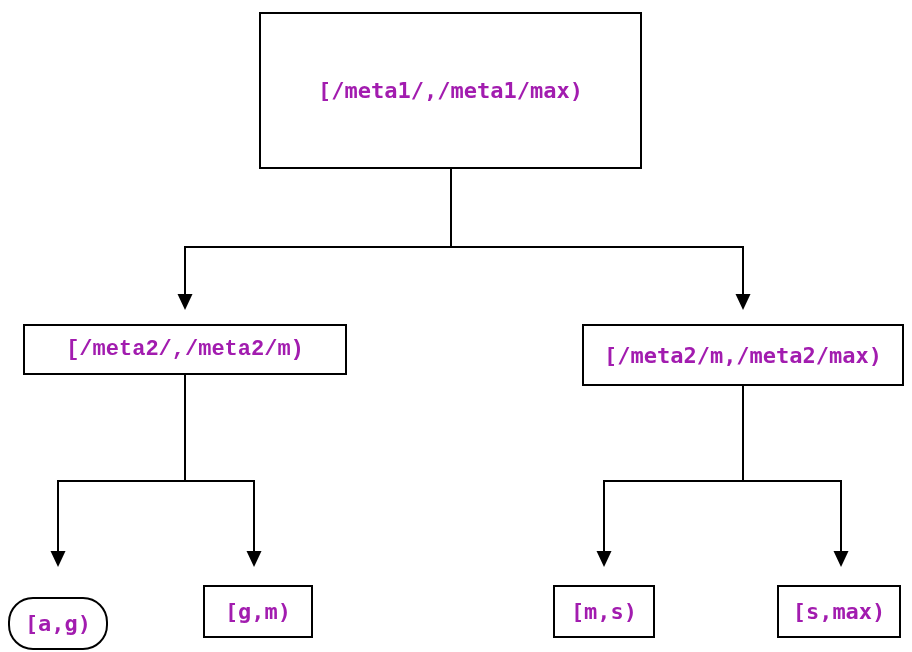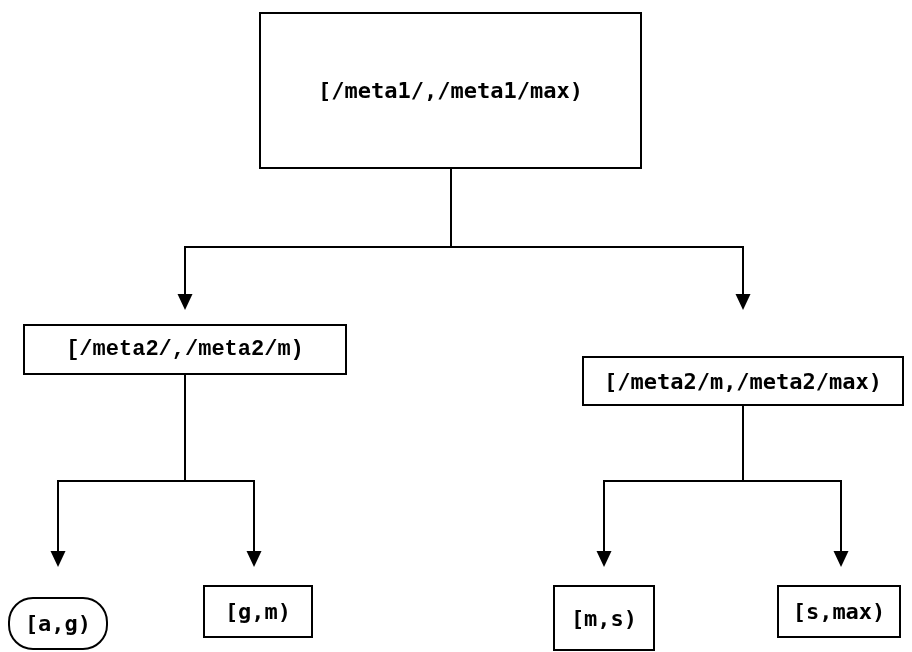--- a/index.html
+++ b/index.html
@@ -21,35 +21,35 @@
     top: 0;
     width: 912px;
     height: 652px;
     pointer-events: none;
   }
   .node {
     position: absolute;
     box-sizing: border-box;
     border: 2px solid #000000;
     background: #ffffff;
-    color: #000000;
+    color: #a21caf;
     display: flex;
     align-items: center;
     justify-content: center;
     font-size: 22px;
     font-weight: bold;
     white-space: nowrap;
     letter-spacing: 0;
   }
   .node-root   { left: 259px; top: 12px;  width: 383px; height: 157px; }
   .node-m2low  { left: 23px;  top: 324px; width: 324px; height: 51px; font-family: Liberation Mono, monospace;  }
-  .node-m2high { left: 582px; top: 324px; width: 322px; height: 50px; margin-top: 32px;  }
+  .node-m2high { left: 582px; top: 324px; width: 322px; height: 62px;  }
   .node-ag     { left: 8px;   top: 597px; width: 100px; height: 53px; border-radius: 25px;  }
   .node-gm     { left: 203px; top: 585px; width: 110px; height: 53px;  }
-  .node-ms     { left: 553px; top: 585px; width: 102px; height: 66px;  }
+  .node-ms     { left: 553px; top: 585px; width: 102px; height: 53px;  }
   .node-smax   { left: 777px; top: 585px; width: 124px; height: 53px;  }
   .edge-line {
     fill: none;
     stroke: #000000;
     stroke-width: 2;
     shape-rendering: crispEdges;
   }
   .edge-arrow {
     fill: #000000;
     stroke: none;

